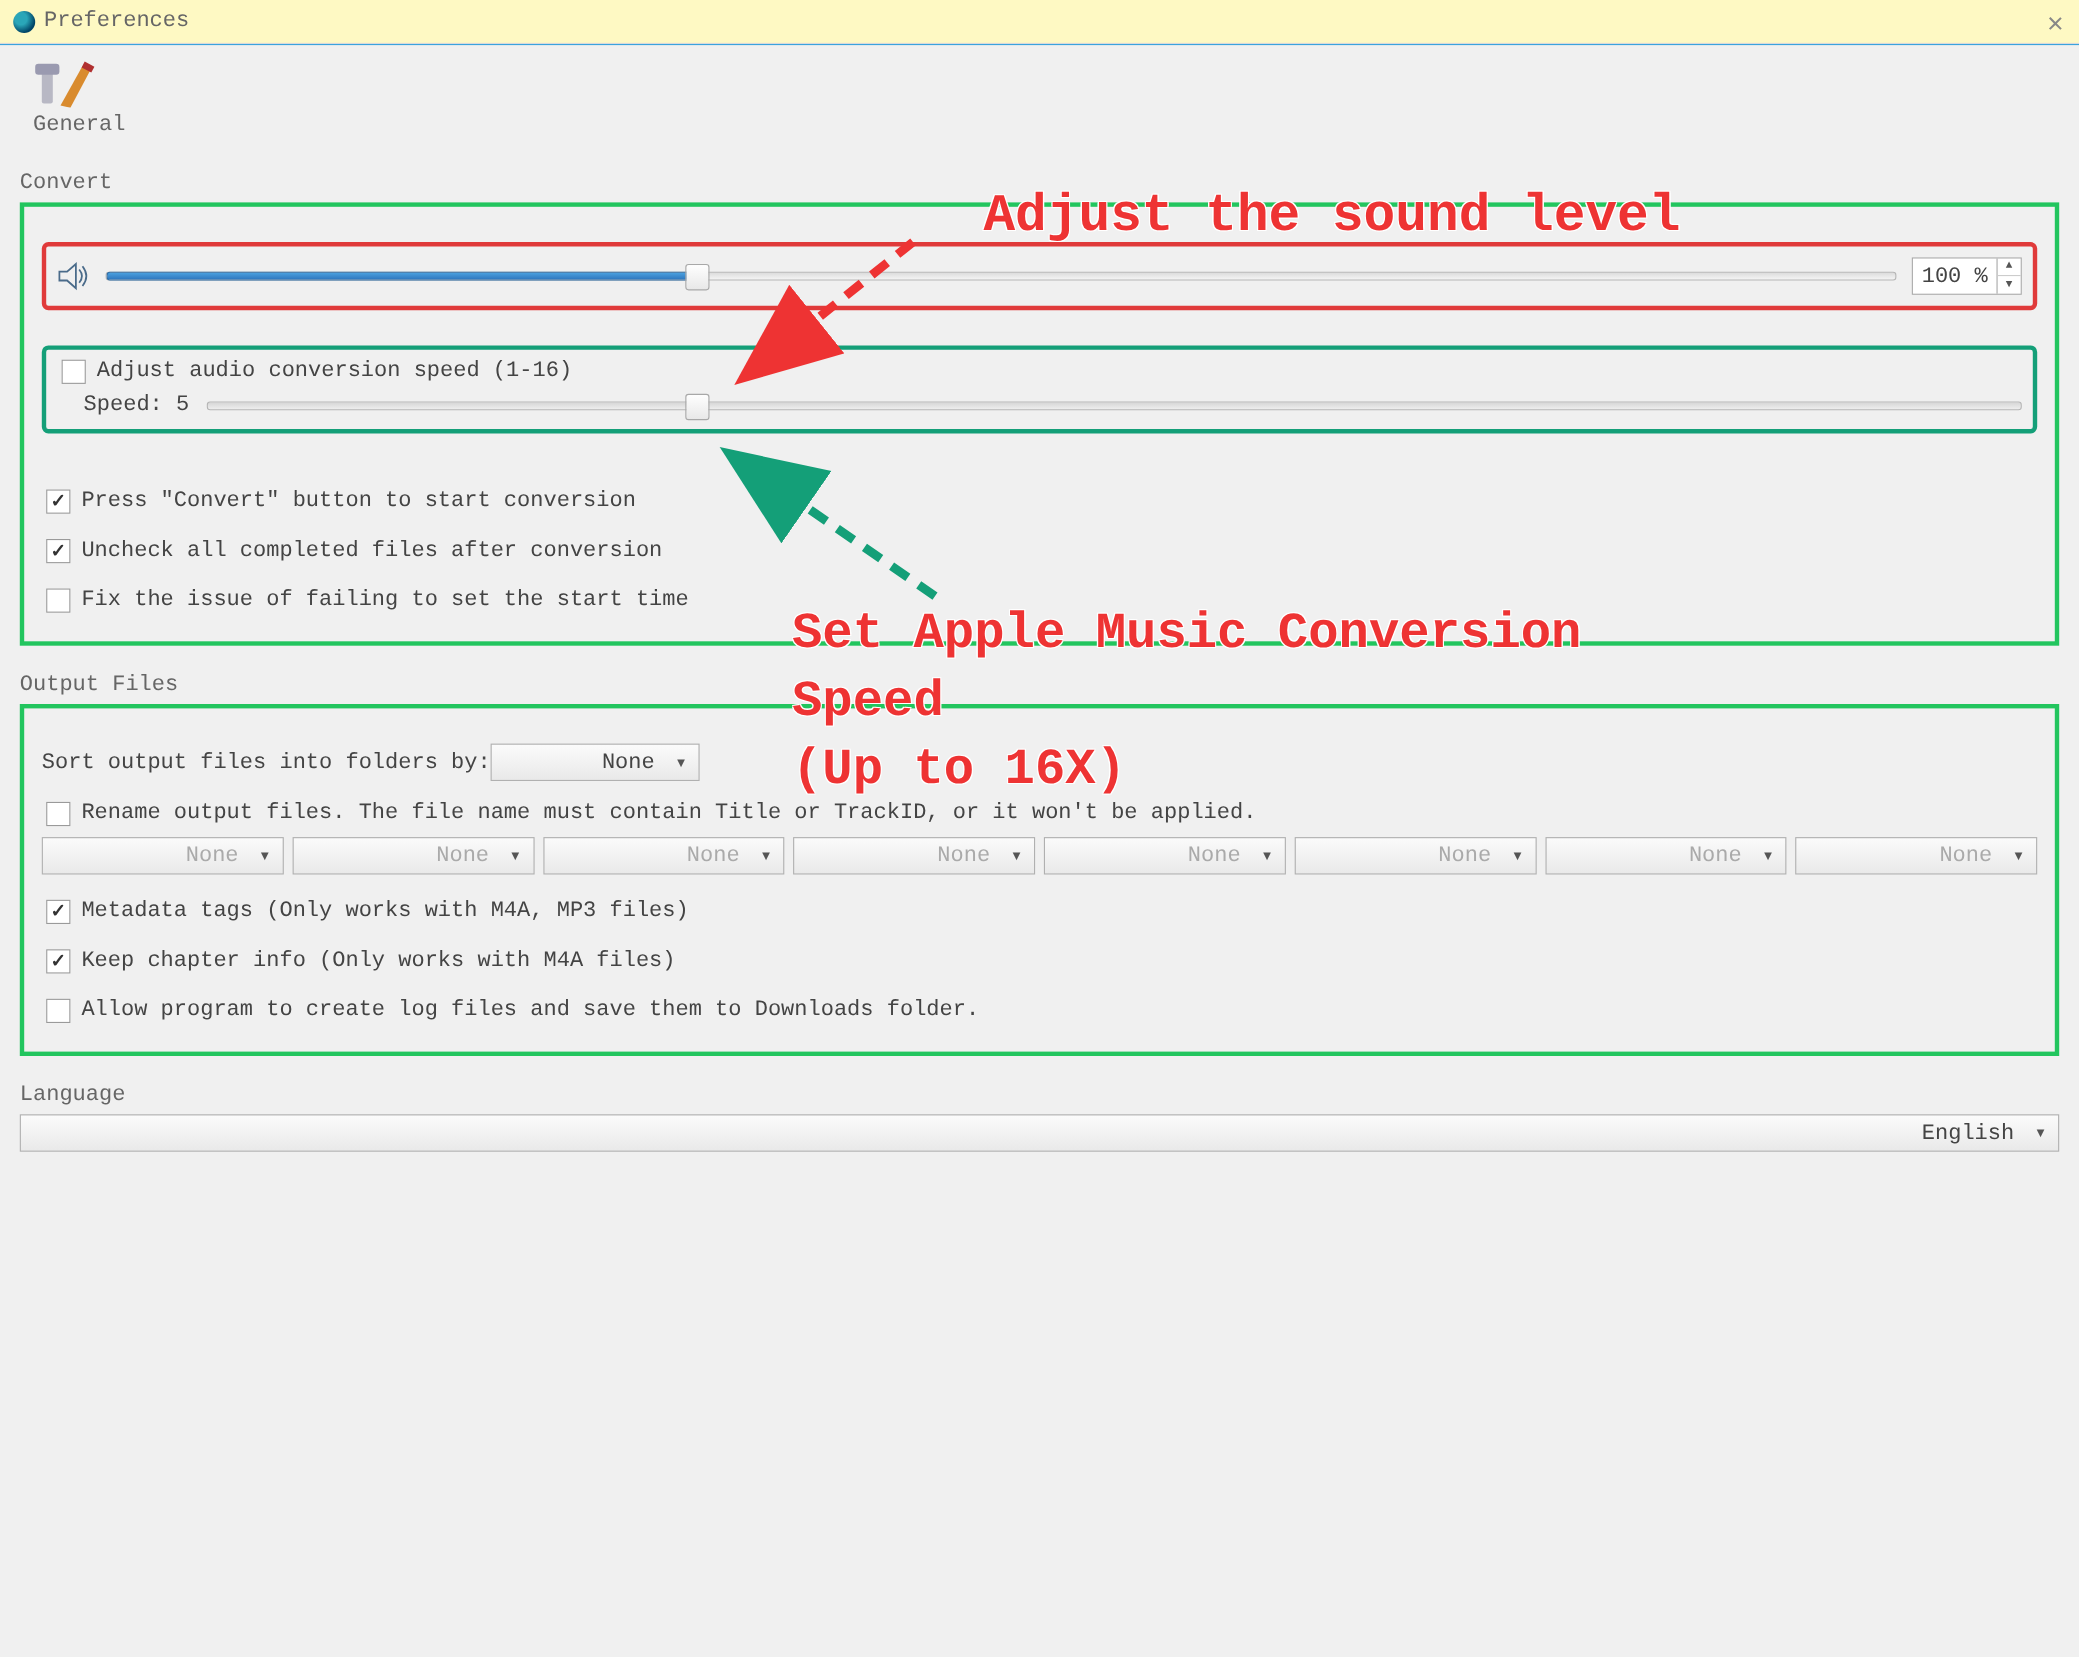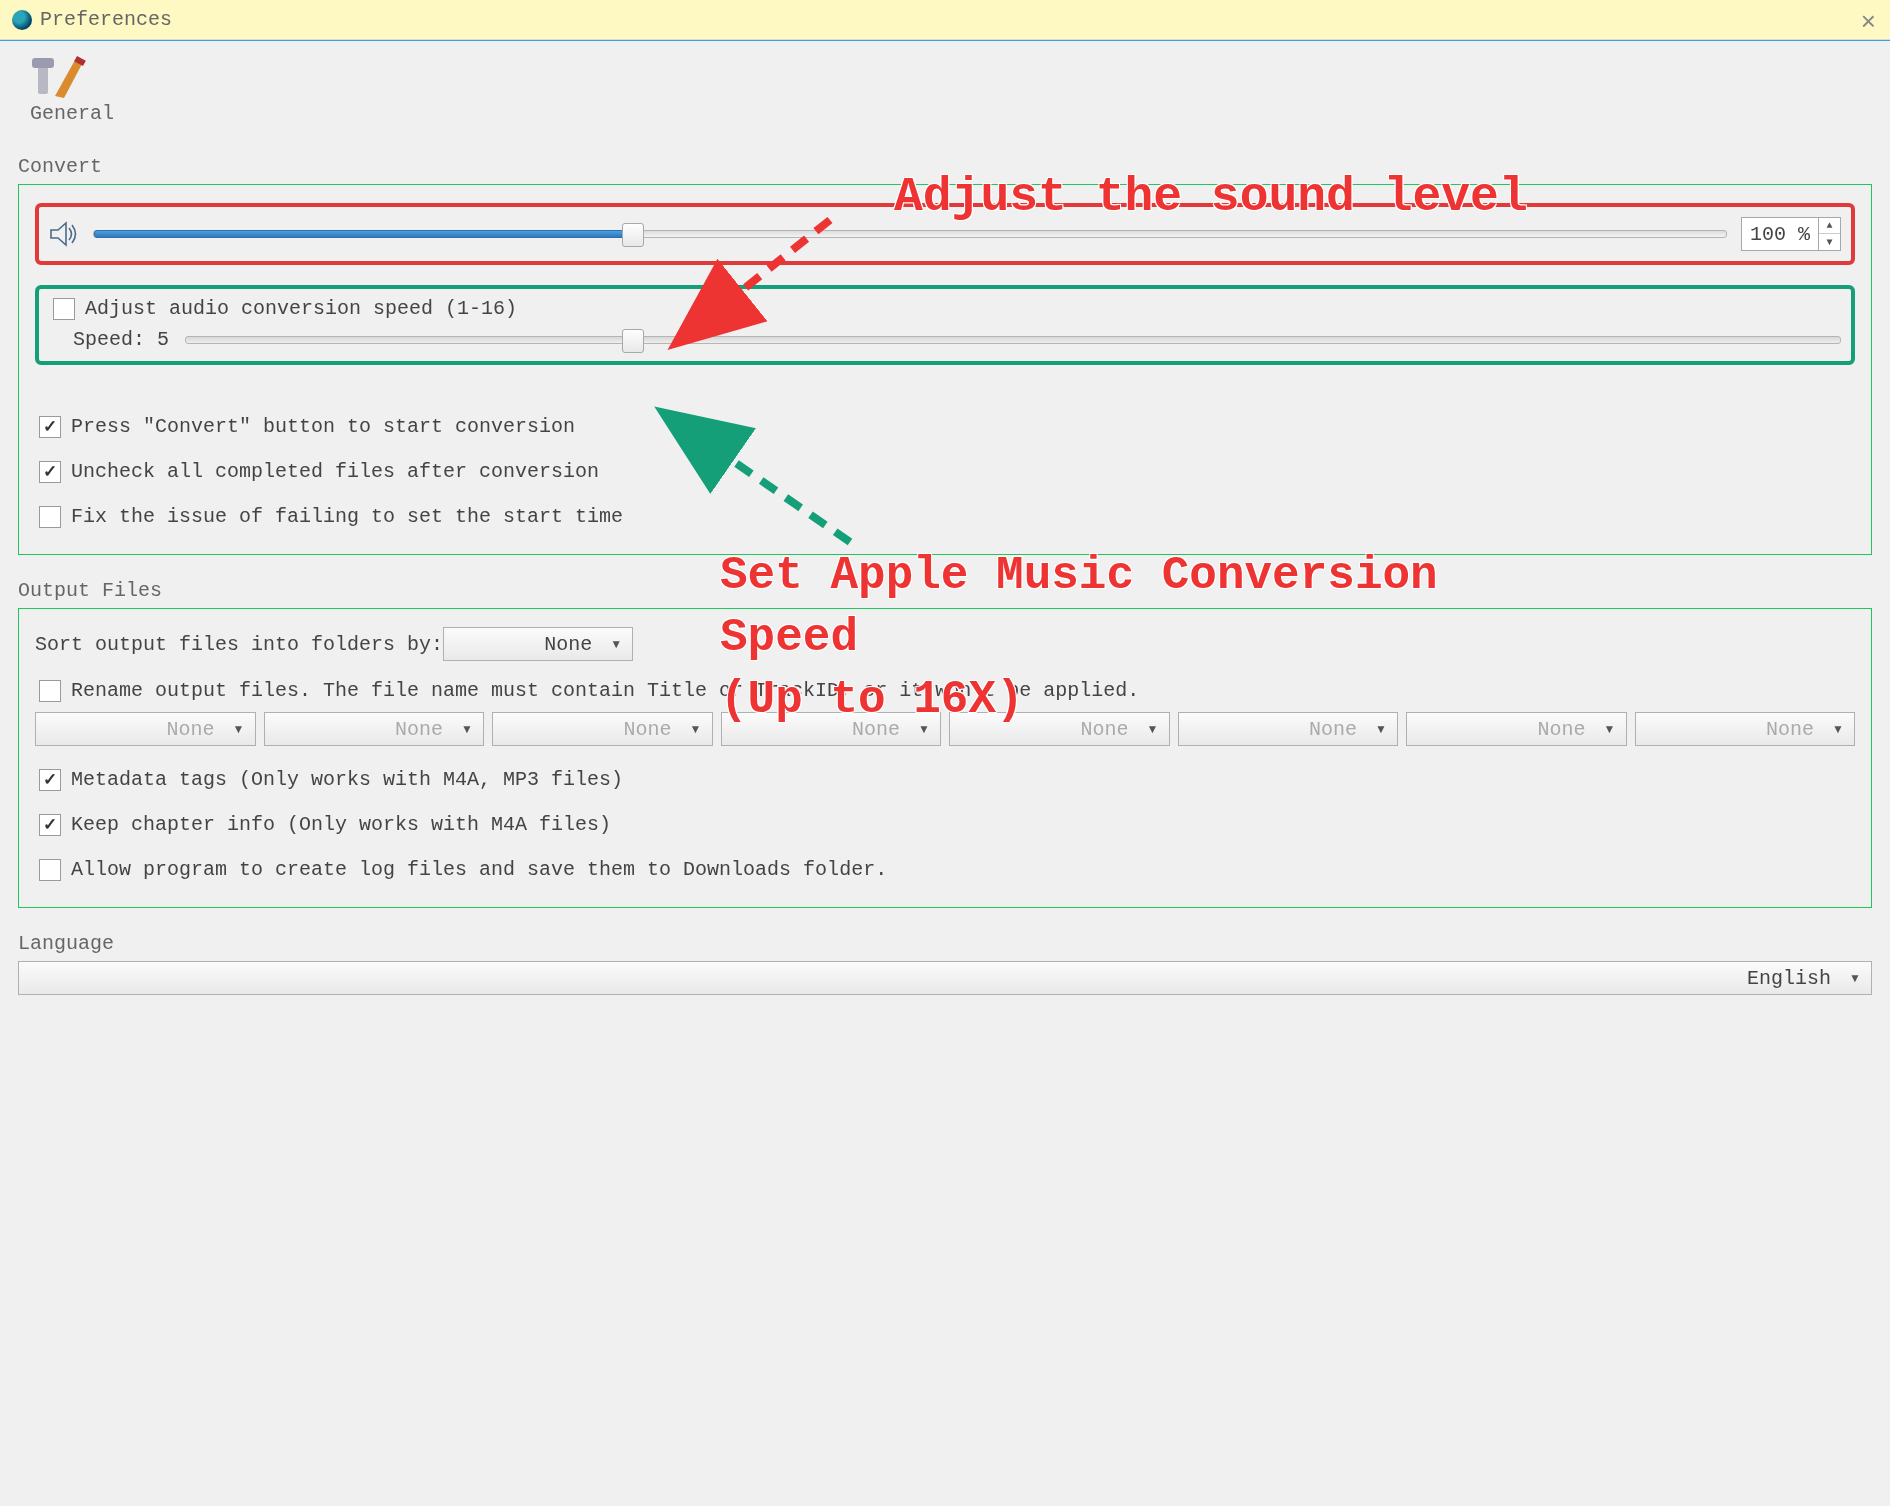--- a/index.html
+++ b/index.html
@@ -38,38 +38,38 @@
 .content { padding: 0 18px; }
 
 .toolbar { display: flex; flex-direction: column; align-items: flex-start; padding: 14px 0 6px 12px; }
 .toolbar .tool-icon { width: 60px; height: 44px; position: relative; }
 .toolbar .tool-icon svg { width: 100%; height: 100%; }
 .toolbar .tool-label { color: #666; font-size: 20px; margin-top: 4px; text-align: center; }
 
 .section-label { color: #666; font-size: 20px; margin: 24px 0 6px 0; }
 
 .group-box {
-  border: 1px solid #22c55e;
+  border: 4px solid #22c55e;
   background: #f0f0f0;
-  padding: 18px 16px 26px 16px;
+  padding: 32px 16px 26px 16px;
 }
 
 .red-callout {
   border: 4px solid #e03a3a;
   border-radius: 6px;
   padding: 10px 10px;
   display: flex;
   align-items: center;
   gap: 14px;
 }
 .green-callout {
   border: 4px solid #149f78;
   border-radius: 6px;
   padding: 8px 10px 10px 10px;
-  margin-top: 20px;
+  margin-top: 32px;
 }
 
 .speaker-icon {
   width: 30px; height: 30px; flex: 0 0 30px;
   display: flex; align-items: center; justify-content: center;
 }
 .slider-track {
   position: relative; height: 8px; flex: 1;
   background: linear-gradient(#dcdcdc,#f4f4f4);
   border: 1px solid #b5b5b5; border-radius: 3px;

